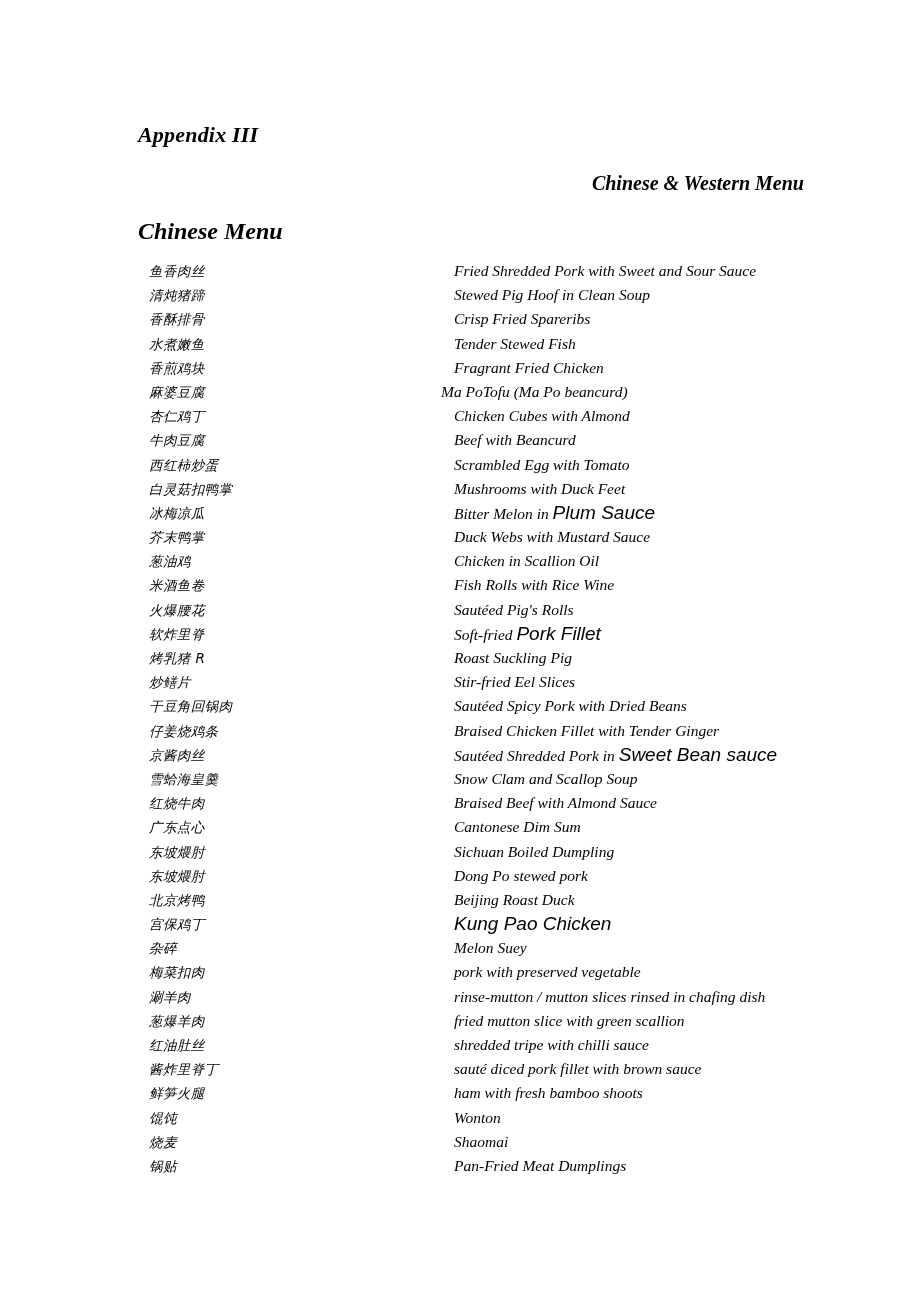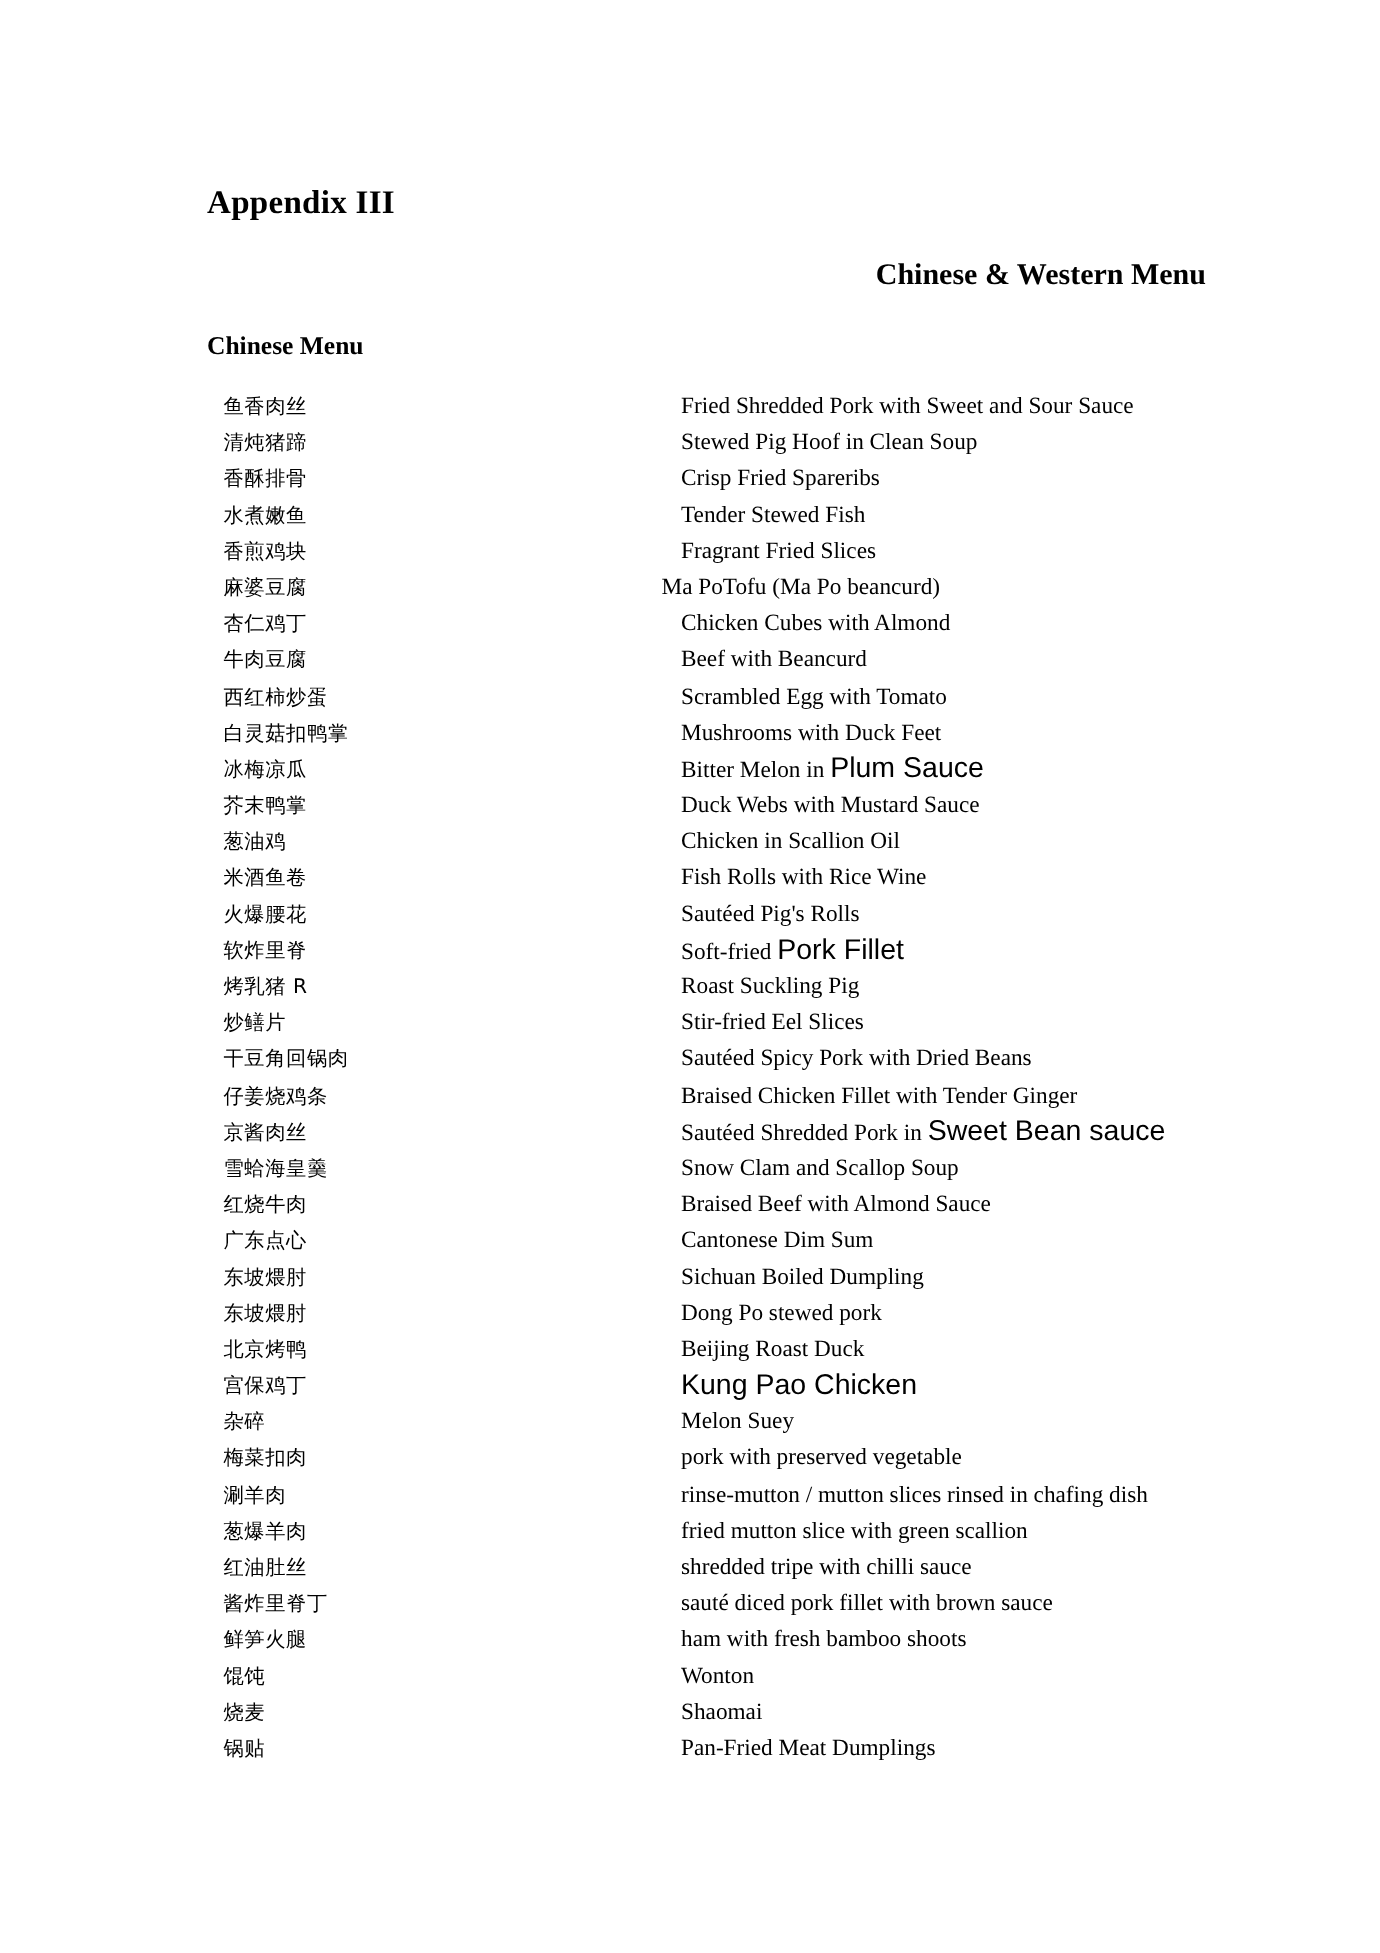--- a/index.html
+++ b/index.html
@@ -14,20 +14,21 @@
     font-family: "Liberation Serif", "DejaVu Serif", serif;
     color: #000000;
     overflow: hidden;
   }
 
   .page {
     position: absolute;
     left: 0; top: 0;
     width: 920px;
     height: 1302px;
+    font-style: italic;
   }
 
   
   .appendix-title {
     position: absolute;
     left: 138px;
     top: 122px;
     font-size: 22px;
     font-weight: bold;
     letter-spacing: 0.2px;
@@ -44,21 +45,21 @@
     font-size: 20px;
     font-weight: bold;
     line-height: 26px;
     white-space: nowrap;
   }
 
   .section-heading {
     position: absolute;
     left: 138px;
     top: 219px;
-    font-size: 17px;
+    font-size: 24px;
     font-weight: bold;
     line-height: 24px;
     white-space: nowrap;
   }
 
   
   .menu-list {
     position: absolute;
     left: 0;
     top: 259px;
@@ -124,21 +125,21 @@
       <div class="menu-row">
         <span class="cn">香酥排骨</span>
         <span class="en">Crisp Fried Spareribs</span>
       </div>
       <div class="menu-row">
         <span class="cn">水煮嫩鱼</span>
         <span class="en">Tender Stewed Fish</span>
       </div>
       <div class="menu-row">
         <span class="cn">香煎鸡块</span>
-        <span class="en">Fragrant Fried Slices</span>
+        <span class="en">Fragrant Fried Chicken</span>
       </div>
       <div class="menu-row">
         <span class="cn">麻婆豆腐</span>
         <span class="en shift-left">Ma PoTofu (Ma Po beancurd)</span>
       </div>
       <div class="menu-row">
         <span class="cn">杏仁鸡丁</span>
         <span class="en">Chicken Cubes with Almond</span>
       </div>
       <div class="menu-row">

